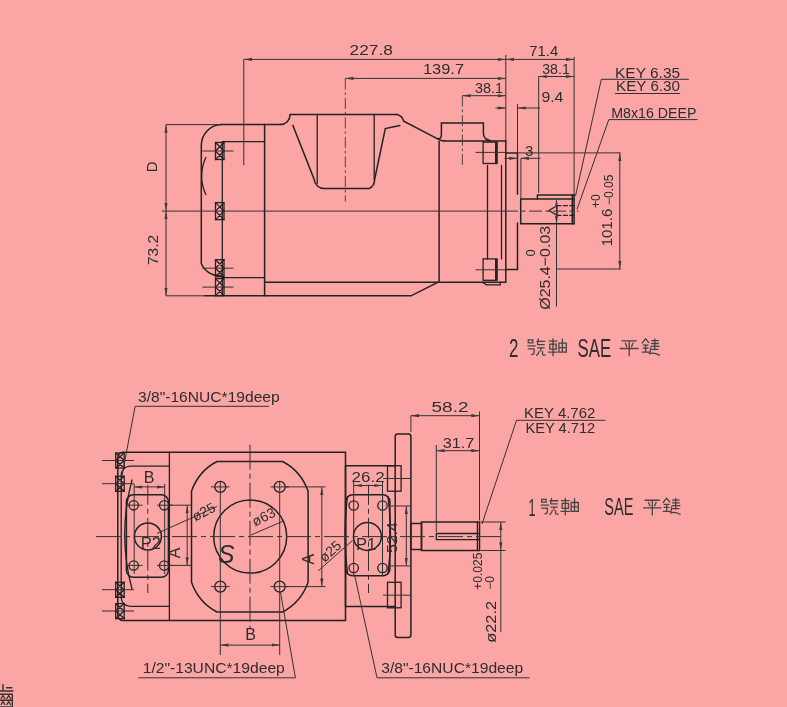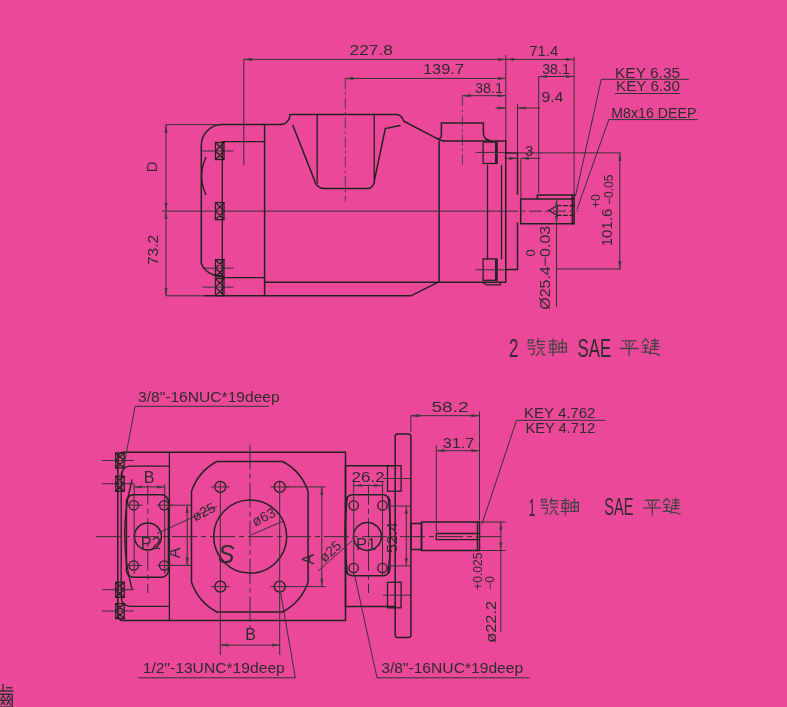--- a/index.html
+++ b/index.html
@@ -1,16 +1,16 @@
 <!DOCTYPE html>
 <html><head>
 <meta charset="utf-8">
 <style>
 html,body{margin:0;padding:0;background:#fff;}
-#wrap{width:787px;height:707px;position:relative;background:#ec4899;overflow:hidden;}
+#wrap{width:787px;height:707px;position:relative;background:#fca5a5;overflow:hidden;}
 svg{position:absolute;top:0;left:0;}
 text{font-family:"Liberation Sans",sans-serif;fill:#2d2d2d;}
 .o{stroke:#222;stroke-width:1.5;fill:none;stroke-linecap:round;}
 .o2{stroke:#222;stroke-width:1.3;fill:none;stroke-linecap:round;}
 .t{stroke:#333;stroke-width:1.0;fill:none;}
 .cl{stroke:#3c3c3c;stroke-width:0.9;fill:none;stroke-dasharray:11 3 2.5 3;}
 .dt{font-size:15px;}
 .lb{font-size:15px;}
 .g{stroke:#444;stroke-width:1.3;fill:none;stroke-linecap:round;}
 </style>

